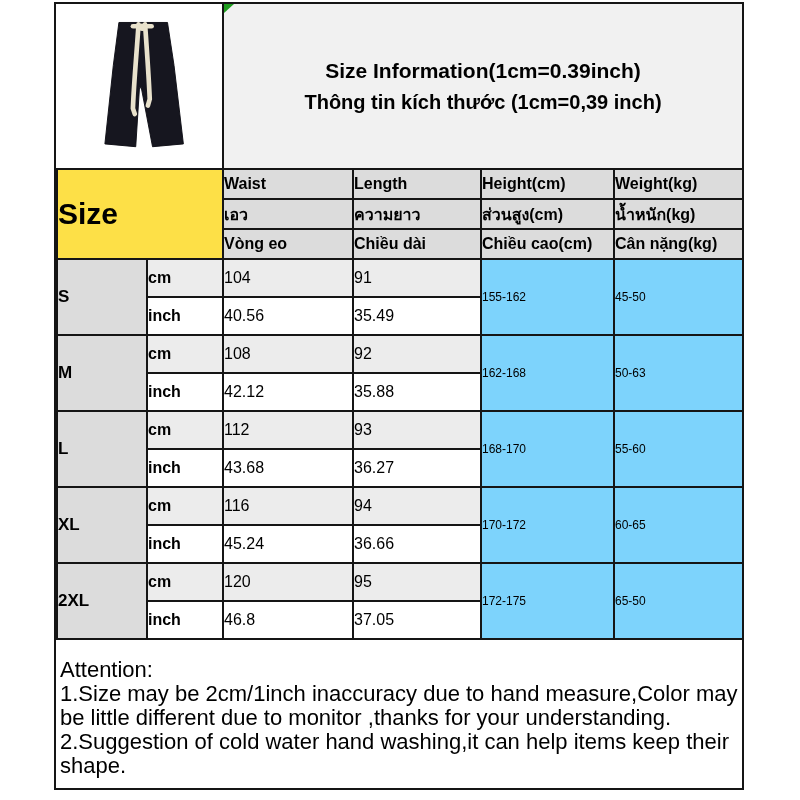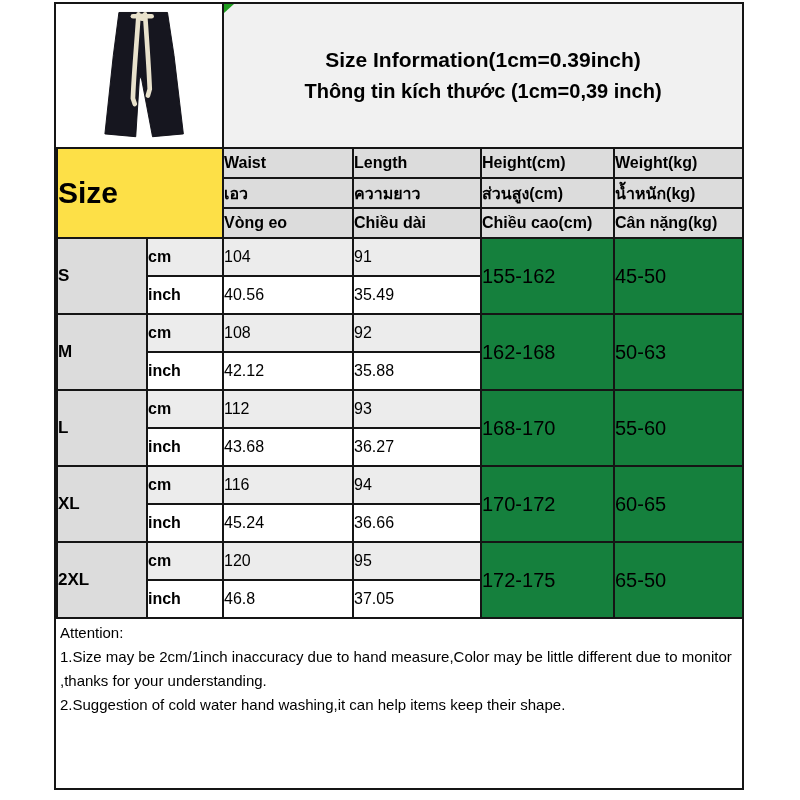--- a/index.html
+++ b/index.html
@@ -12,21 +12,21 @@
     position:relative;
   }
   .container {
     position:absolute; left:54px; top:2px;
     width:690px; height:788px;
     border:2px solid #151515;
     background:#fff;
     display:flex; flex-direction:column;
   }
   
-  .top-section { display:flex; height:143px; flex:none; }
+  .top-section { display:flex; height:164px; flex:none; }
   .product-cell {
     width:166px; flex:none; background:#ffffff;
     display:flex; align-items:center; justify-content:center;
   }
   .title-cell {
     flex:1; background:#f1f1f1;
     border-left:2px solid #151515;
     display:flex; flex-direction:column; align-items:center; justify-content:center;
     gap:8px; position:relative;
   }
@@ -50,26 +50,26 @@
   }
   thead tr { height:30px; }
   thead th { background:#dcdcdc; font-size:16px; font-weight:bold; }
   .size-head { font-size:30px; font-weight:bold; background:#fde047; }
   tbody tr { height:38px; }
   .size-cell { background:#dcdcdc; font-weight:bold; font-size:17px; }
   .unit-cell { font-weight:bold; font-size:16px; }
   .bg-light { background:#ececec; }
   .bg-white { background:#ffffff; }
   .val { font-size:16px; font-weight:normal; }
-  .range-cell { background:#15803d; font-size:20px; font-weight:normal; }
+  .range-cell { background:#7dd3fc; font-size:12px; font-weight:normal; }
   
   .attention {
     flex:1; background:#fff;
     padding:2px 4px 0 4px;
-    font-size:15px; line-height:24px;
+    font-size:22px; line-height:24px;margin-top:16px;
   }
   .attention div { margin:0; }
 </style>
 </head>
 <body>
 
 <div class="container">
 
   <div class="top-section">
     <div class="product-cell">

